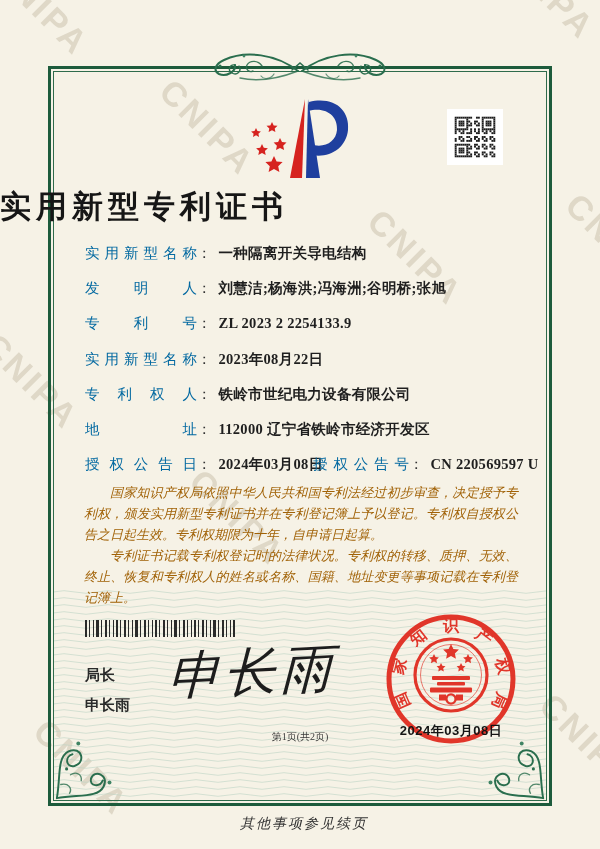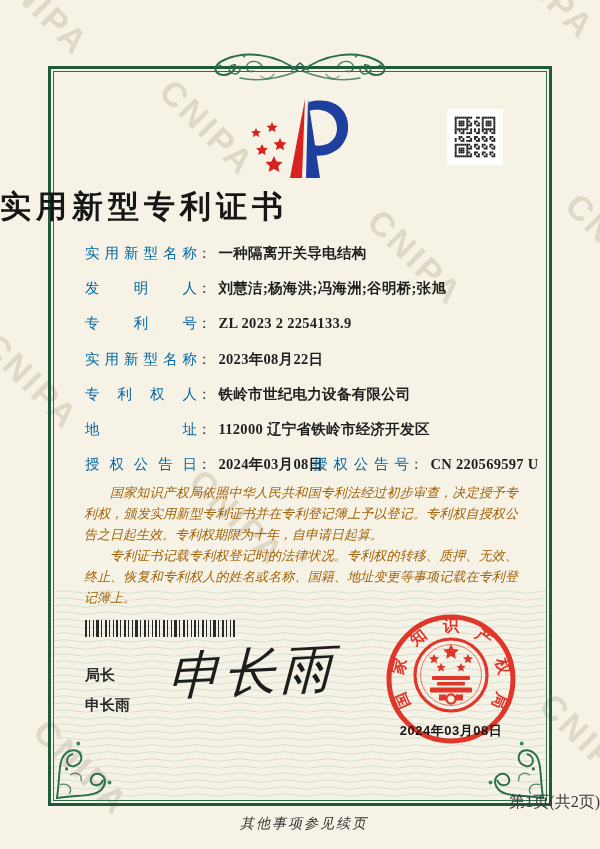--- a/index.html
+++ b/index.html
@@ -73,22 +73,22 @@
   }
   
   .seal { position:absolute; left:383px; top:611px; width:136px; height:136px; opacity:0.94; }
   .seal-date {
     position:absolute; left:383px; top:722px; width:136px; text-align:center;
     font-size:13px; font-weight:bold; color:#141414; letter-spacing:0.5px;
     font-family:"Liberation Sans",sans-serif;
   }
   
   .page-info {
-    position:absolute; left:0; top:792px; width:100%; text-align:right;
-    font-size:16px; color:#3a3a3a;
+    position:absolute; left:0; top:730px; width:100%; text-align:center;
+    font-size:10px; color:#3a3a3a;
   }
   .continuation-note {
     position:absolute; left:0; top:815px; width:100%; text-align:center;
     font-size:14px; color:#333; font-style:italic; letter-spacing:2px;padding-left:8px;
   }
 </style>
 </head>
 <body>
 
 <div class="page">

